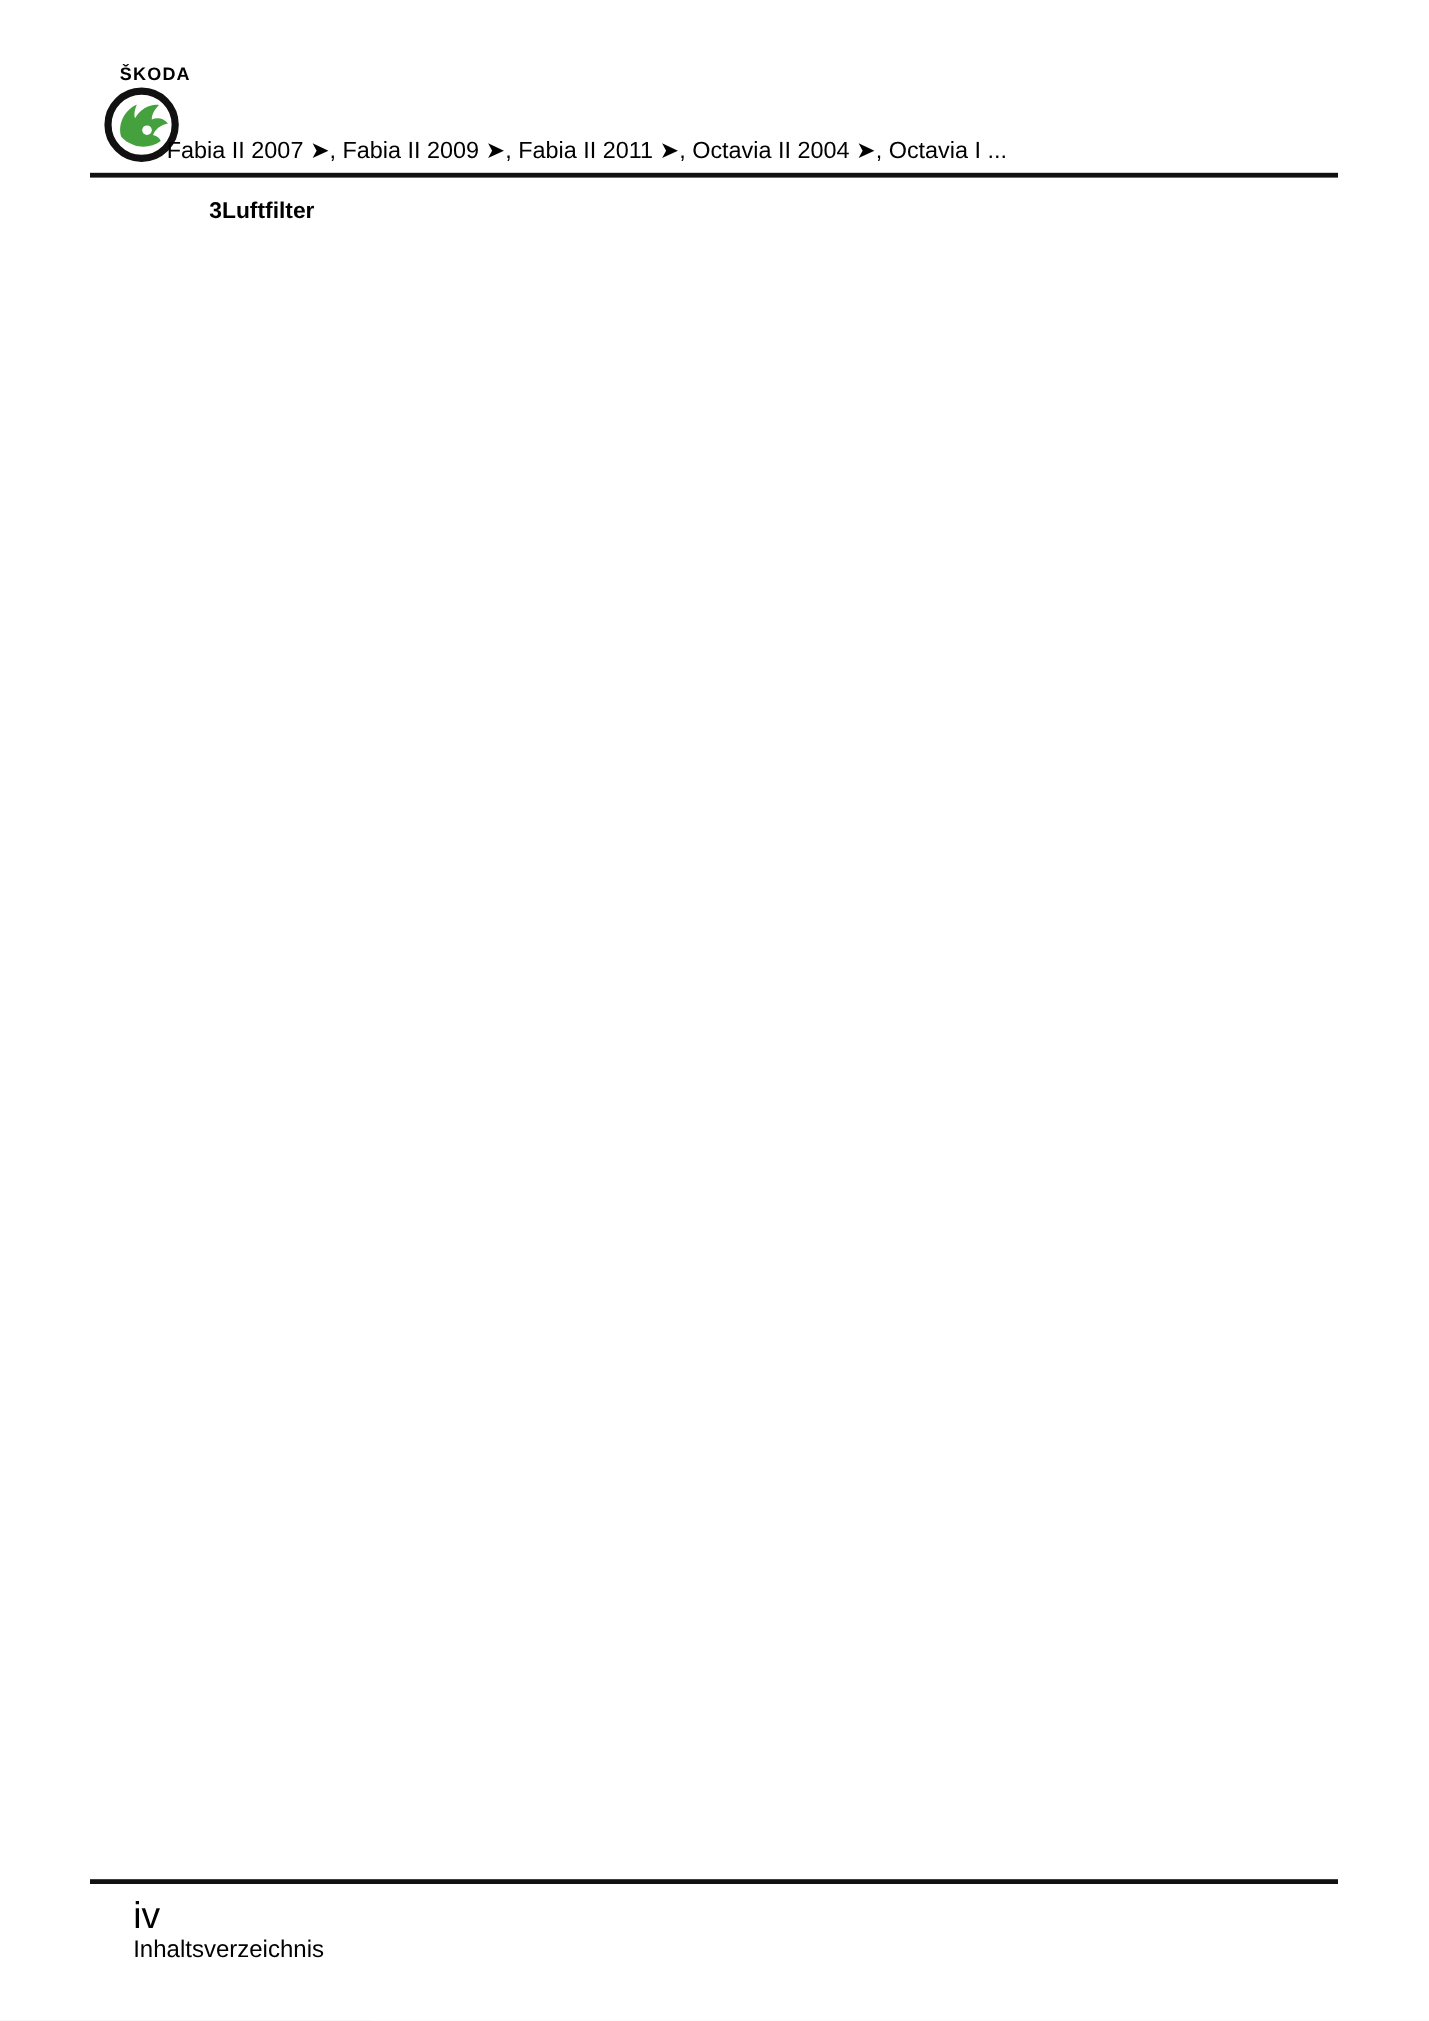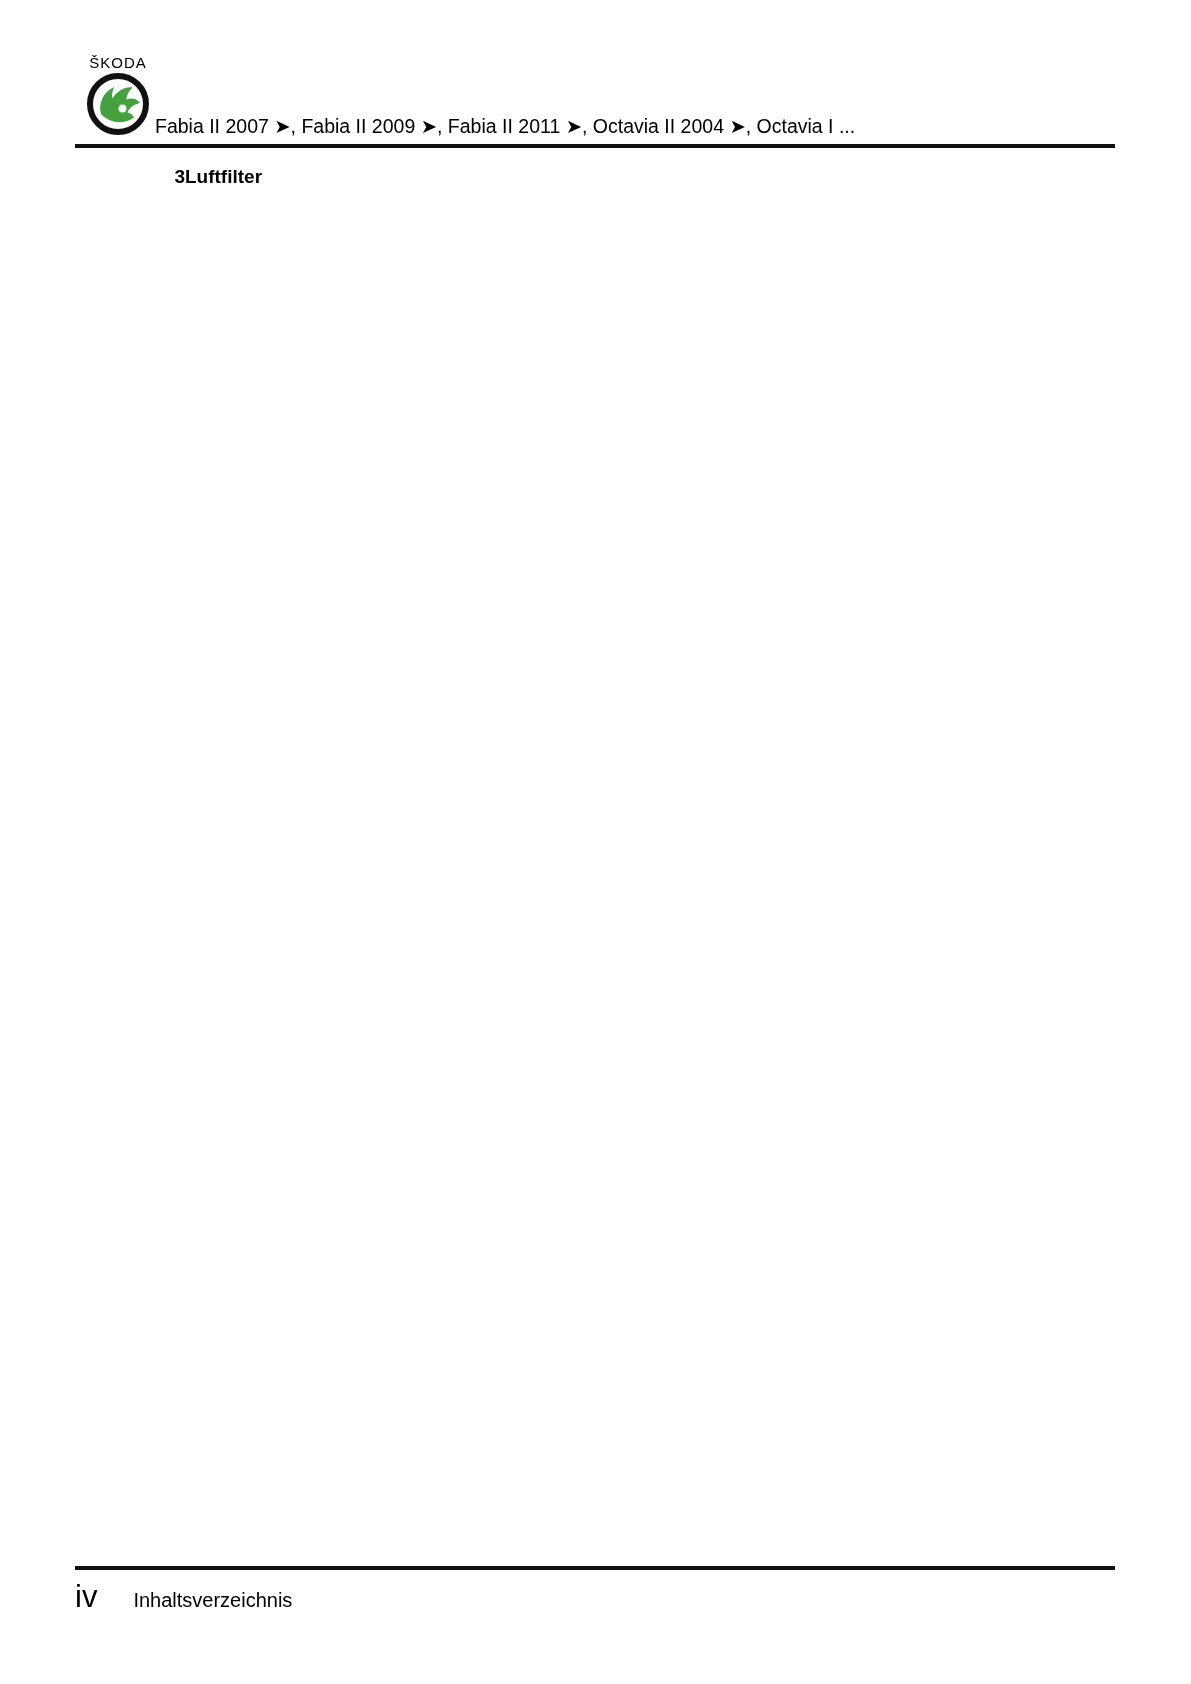--- a/index.html
+++ b/index.html
@@ -7,41 +7,41 @@
   .page {
     position:relative; width:1191px; height:1684px; margin:0 auto;
     background:#ffffff; color:#000;
     font-family:"Liberation Sans","DejaVu Sans",sans-serif;
     overflow:hidden;
   }
 
   
   .hdr { position:absolute; left:75px; right:76px; top:56px; height:92px; border-bottom:4px solid #111; }
   .logo { position:absolute; left:2px; top:-2px; width:82px; text-align:center; }
-  .logo-word { font-size:15px; font-weight:400; letter-spacing:1px; margin-bottom:1px; }
+  .logo-word { font-size:15px; font-weight:700; letter-spacing:1px; margin-bottom:1px;text-align:right; }
   .logo-svg { display:block; margin:0 auto; }
-  .hdr-text { position:absolute; left:80px; bottom:4px; font-size:19.5px; line-height:27px; }
+  .hdr-text { position:absolute; left:64px; bottom:4px; font-size:19.5px; line-height:27px; }
 
   
   .toc { position:absolute; left:80px; right:81px; top:158px; }
 
   .toc-row { display:flex; padding-left:53px; font-size:19px; line-height:24px; }
   .toc-row.bold { font-weight:700; margin-top:7px; }
   .num { flex:none; width:52px; }
   .body { flex:1 1 auto; min-width:0; }
   .line { display:flex; }
   .dots { flex:1 1 auto; min-width:28px; margin:0 8px 0 11px;
     background-image:radial-gradient(circle,#151515 1.55px,transparent 1.9px);
     background-size:13.5px 13.5px; background-position:left calc(100% - 5px); background-repeat:repeat-x; }
   .toc-row.bold .dots { background-image:radial-gradient(circle,#000 1.8px,transparent 2.1px); }
   .page { flex:none; min-width:46px; text-align:right; }
 
   
   .ftr { position:absolute; left:75px; right:76px; top:1566px; border-top:4px solid #111;
-    padding-top:10px; display:flex; align-items:baseline; }
+    padding-top:10px; display:flex; align-items:baseline;flex-direction:column; }
   .ftr-page { font-size:31px; line-height:34px; }
   .ftr-label { font-size:20px; margin-left:36px; }
 </style>
 </head>
 <body>
 
 <div class="page">
 
   <header class="hdr">
     <div class="logo">

